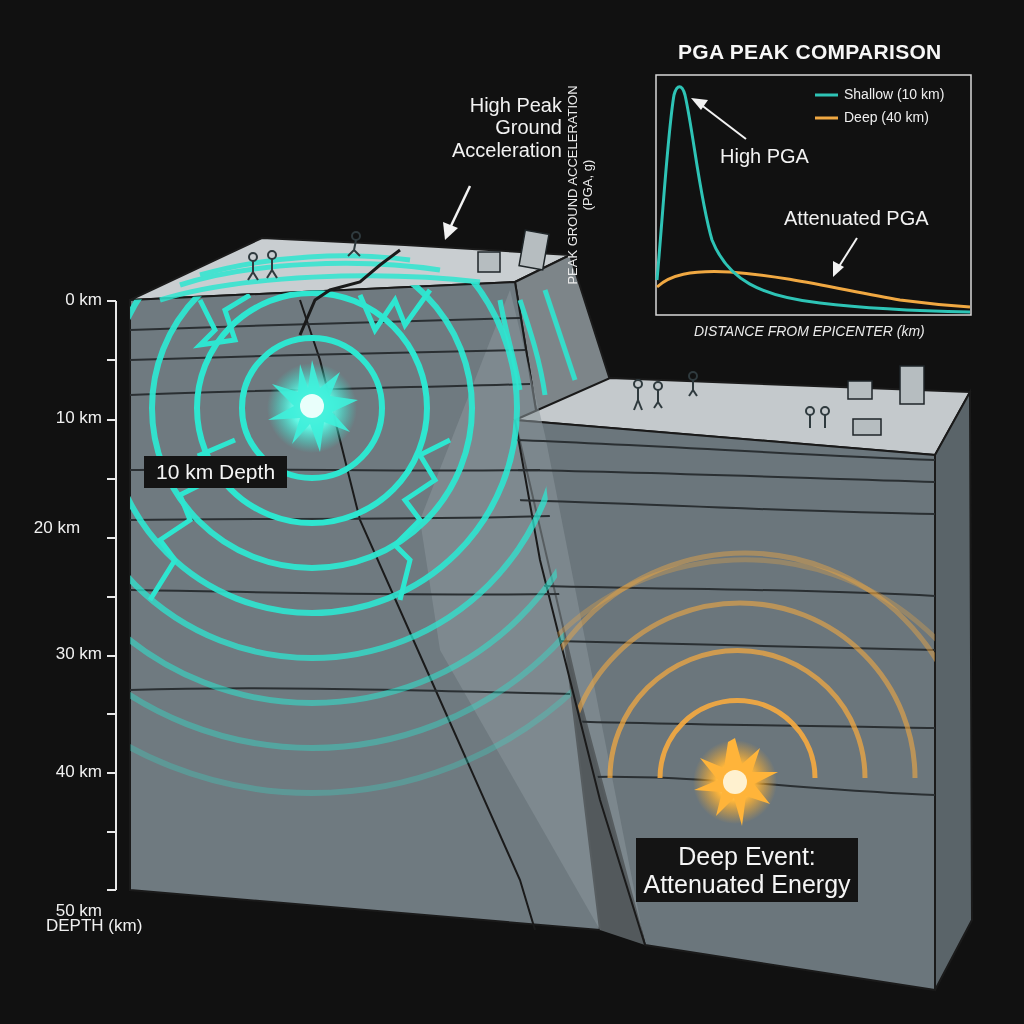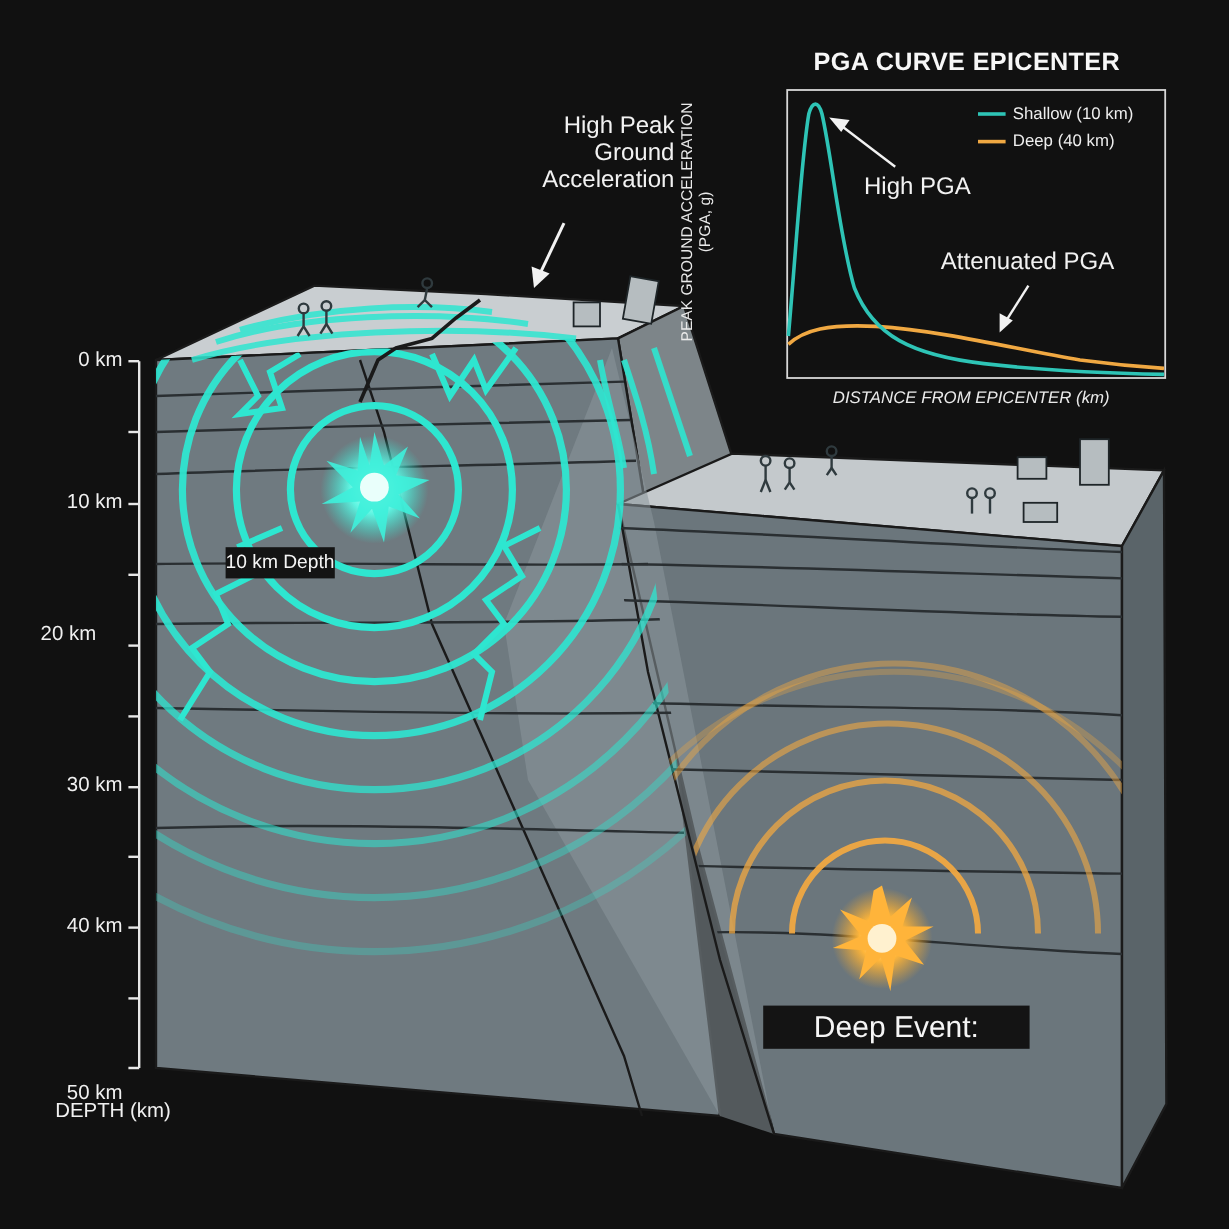--- a/index.html
+++ b/index.html
@@ -211,33 +211,34 @@
 </svg>
 
 <div class="depth-label" style="top:290px;">0 km</div>
 <div class="depth-label" style="top:408px;">10 km</div>
 <div class="depth-label" style="top:518px;text-align:center;">20 km</div>
 <div class="depth-label" style="top:644px;">30 km</div>
 <div class="depth-label" style="top:762px;">40 km</div>
 <div class="depth-label" style="top:879px;margin-top:22px;">50 km</div>
 <div class="abs" style="left:46px; top:916px; font-size:17px; color:#f0f0f0;">DEPTH (km)</div>
 
-<div class="label-box" style="left:144px; top:456px; padding:4px 0; font-size:16px;margin-left:44px;">10 km Depth</div>
+<div class="label-box" style="left:144px; top:456px; padding:4px 12px; font-size:21px;">10 km Depth</div>
 
 <div class="label-box" style="left:636px; top:838px; width:222px; padding:4px 0; font-size:25px;">
   <div>Deep Event:</div>
+  <div>Attenuated Energy</div>
 </div>
 
 <div class="callout" style="left:412px; top:94px; width:150px; font-size:20px;">
   <div>High Peak</div>
   <div>Ground</div>
   <div>Acceleration</div>
 </div>
 
-<div class="chart-title">PGA CURVE EPICENTER</div>
+<div class="chart-title">PGA PEAK COMPARISON</div>
 
 <div class="abs" style="left:566px; top:305px; width:240px; transform:rotate(-90deg); transform-origin:left top; font-size:13px; line-height:1.15; text-align:center; color:#eaeaea;">
   <div>PEAK GROUND ACCELERATION</div>
   <div>(PGA, g)</div>
 </div>
 
 <div class="abs" style="left:694px; top:323px; font-size:14px; color:#eaeaea;font-style:italic;">DISTANCE FROM EPICENTER (km)</div>
 
 <div class="abs" style="left:844px; top:86px; font-size:14px; color:#eeeeee;">Shallow (10 km)</div>
 <div class="abs" style="left:844px; top:109px; font-size:14px; color:#eeeeee;">Deep (40 km)</div>

